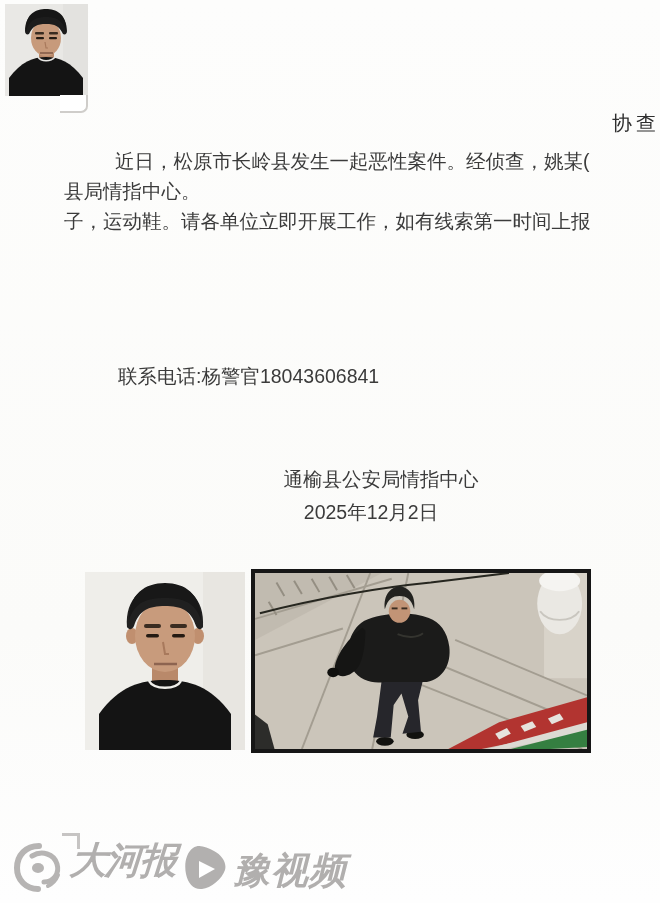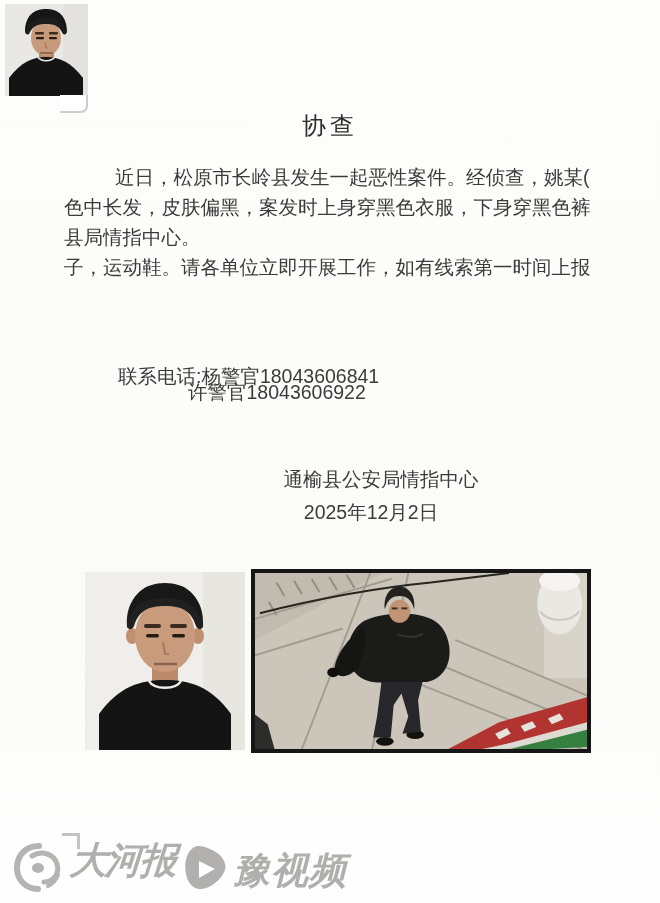--- a/index.html
+++ b/index.html
@@ -19,26 +19,26 @@
     background:#e9e8e5;overflow:hidden;
   }
   .page-curl{
     position:absolute;left:60px;top:95px;width:26px;height:16px;
     border-right:2px solid #cfcdca;border-bottom:2px solid #cfcdca;
     border-bottom-right-radius:7px;background:#fff;
   }
   
   .title{
     position:absolute;left:0;top:110px;width:100%;
-    text-align:center;font-size:24px;font-weight:400;
+    text-align:right;font-size:20px;font-weight:400;
     color:#2e2e2e;letter-spacing:4px;margin:0;
   }
   
   .body-text{
-    position:absolute;left:64px;top:162px;width:534px;
+    position:absolute;left:64px;top:146px;width:534px;
     font-size:19.5px;line-height:30px;color:#3b3b3b;
   }
   .body-line{height:30px;white-space:nowrap;}
   .body-line.first{text-indent:51px;}
   .contact-1{
     position:absolute;left:118px;top:363px;
     font-size:19.5px;color:#3b3b3b;white-space:nowrap;
   }
   .contact-2{
     position:absolute;left:188px;top:379px;
@@ -107,27 +107,25 @@
       <path d="M4,92 L4,74 C16,58 28,53 41,53 C54,53 66,58 78,74 L78,92 Z" fill="#141414"></path>
       <path d="M33,53 C36,58 46,58 50,53" stroke="#e9e8e5" stroke-width="1.5" fill="none"></path>
     </svg>
   </div>
   <div class="page-curl"></div>
 
   <h1 class="title">协查</h1>
 
   <div class="body-text">
     <div class="body-line first">近日，松原市长岭县发生一起恶性案件。经侦查，姚某(</div>
-    <div class="body-line">色中长发，皮肤偏黑，案发时上身穿黑色衣服，下身穿黑色裤</div>
     <div class="body-line">县局情指中心。</div>
     <div class="body-line">子，运动鞋。请各单位立即开展工作，如有线索第一时间上报</div>
   </div>
 
   <div class="contact-1">联系电话:杨警官18043606841</div>
-  <div class="contact-2">许警官18043606922</div>
 
   <div class="agency">通榆县公安局情指中心</div>
   <div class="date">2025年12月2日</div>
 
   <div class="portrait-photo">
     <svg width="160" height="178" viewBox="0 0 160 178" xmlns="http://www.w3.org/2000/svg">
       <rect x="0" y="0" width="160" height="178" fill="#efeeea"></rect>
       <rect x="118" y="0" width="42" height="178" fill="#e8e6e1"></rect>
       <rect x="67" y="88" width="26" height="26" fill="#b9896a"></rect>
       <ellipse cx="47" cy="64" rx="6" ry="8" fill="#c08f6f"></ellipse>

